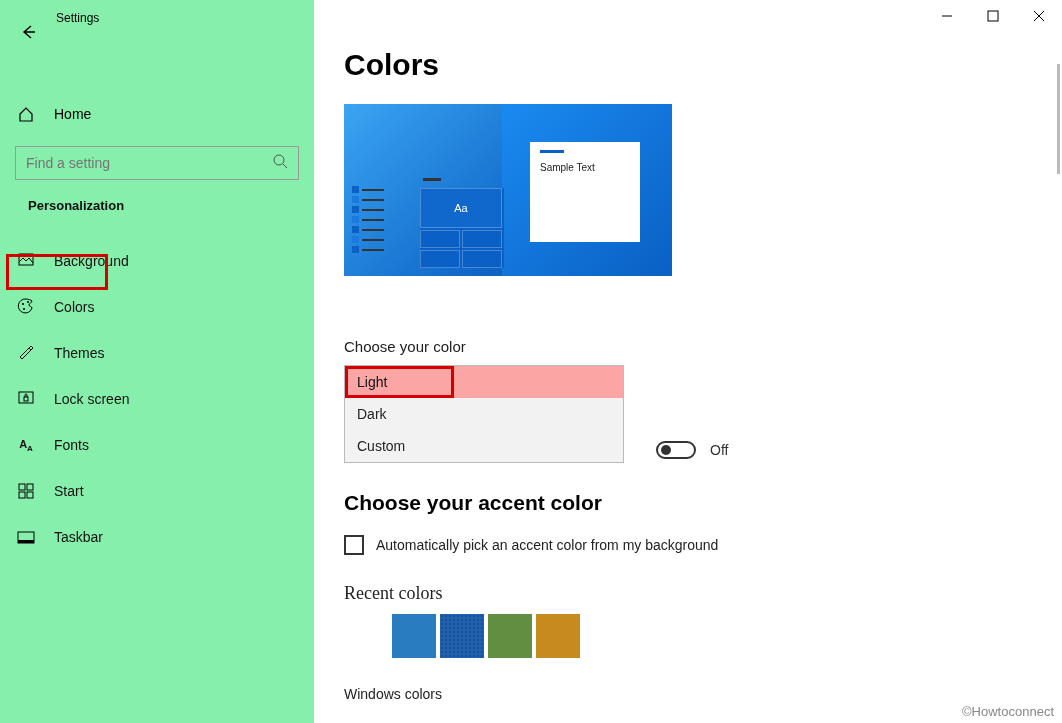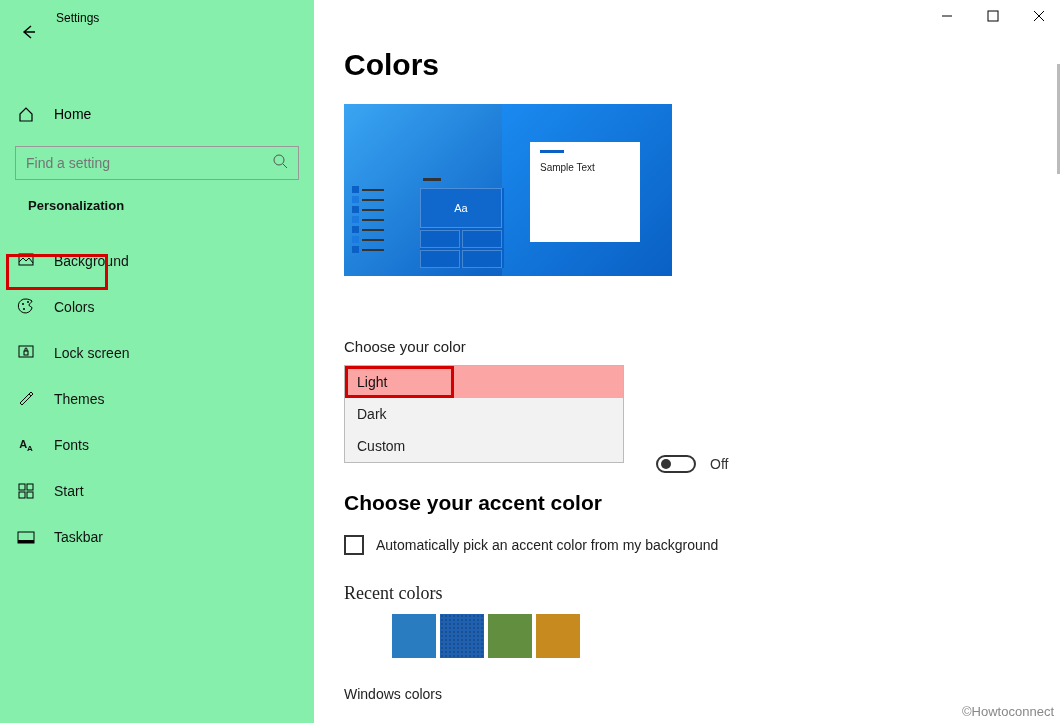--- a/index.html
+++ b/index.html
@@ -44,21 +44,21 @@
   .checkbox { width:20px; height:20px; border:2px solid #333; }
   .recent-label { font-size:18px; color:#222; margin-bottom:10px;font-family:Liberation Serif, serif;}
   .swatches { display:flex; gap:4px; }
   .swatch { width:44px; height:44px; }
   .winc { font-size:14px; color:#222; margin-top:28px; }
   
   .dropdown { width: 280px; border: 1px solid #bbb; background:#f2f2f2; font-size:14px; position:relative;}
   .dd-item { height: 32px; line-height:32px; padding-left:12px; color:#222; cursor:default;}
   .dd-item.sel { background:#fca5a5; color:#111;}
   .hl-light { position:absolute; left:0px; top:0px; width:109px; height:32px; border:3px solid #d40000; pointer-events:none;}
-  .toggle-behind { position:absolute; left:342px; top:455px; display:flex; align-items:center; gap:14px; color:#333; font-size:14px;}
+  .toggle-behind { position:absolute; left:342px; top:441px; display:flex; align-items:center; gap:14px; color:#333; font-size:14px;}
   .toggle { width:40px; height:18px; border:2px solid #333; border-radius:10px; position:relative;}
   .toggle::after { content:""; width:10px; height:10px; background:#333; border-radius:50%; position:absolute; left:3px; top:2px;}
   .scroll-ind { position:absolute; right:2px; top:64px; width:3px; height:110px; background:#bbb;}
   .watermark { position:absolute; right:8px; bottom:4px; font-size:13px; color:#888;}
 </style>
 </head>
 <body>
 
 <div class="window">
 
@@ -129,36 +129,36 @@
               <circle cx="7" cy="12" r="1" fill="#000"></circle>
               <circle cx="11" cy="5" r="1" fill="#000"></circle>
             </svg>
           </span>
         <span>Colors</span>
       </div>
 
       <div class="nav-item">
         <span class="icon">
             <svg width="18" height="18">
+              <path d="M3 14 L12 5 L14 7 L5 16 Z" fill="none" stroke="#000"></path>
+              <path d="M12 5 L14 3 L16 5 L14 7" fill="none" stroke="#000"></path>
+            </svg>
+          </span>
+        <span>Themes</span>
+      </div>
+
+      <div class="nav-item">
+        <span class="icon">
+            <svg width="18" height="18">
               <rect x="2" y="3" width="14" height="11" fill="none" stroke="#000"></rect>
               <rect x="7" y="8" width="4" height="4" fill="none" stroke="#000"></rect>
               <path d="M8 8 V6 A1 1 0 0 1 10 6 V8" fill="none" stroke="#000"></path>
             </svg>
           </span>
         <span>Lock screen</span>
-      </div>
-
-      <div class="nav-item">
-        <span class="icon">
-            <svg width="18" height="18">
-              <path d="M3 14 L12 5 L14 7 L5 16 Z" fill="none" stroke="#000"></path>
-              <path d="M12 5 L14 3 L16 5 L14 7" fill="none" stroke="#000"></path>
-            </svg>
-          </span>
-        <span>Themes</span>
       </div>
 
       <div class="nav-item">
         <span class="icon">
             <span style="font-size:11px;font-weight:600;">A<sub style="font-size:8px;">A</sub></span>
           </span>
         <span>Fonts</span>
       </div>
 
       <div class="nav-item">

